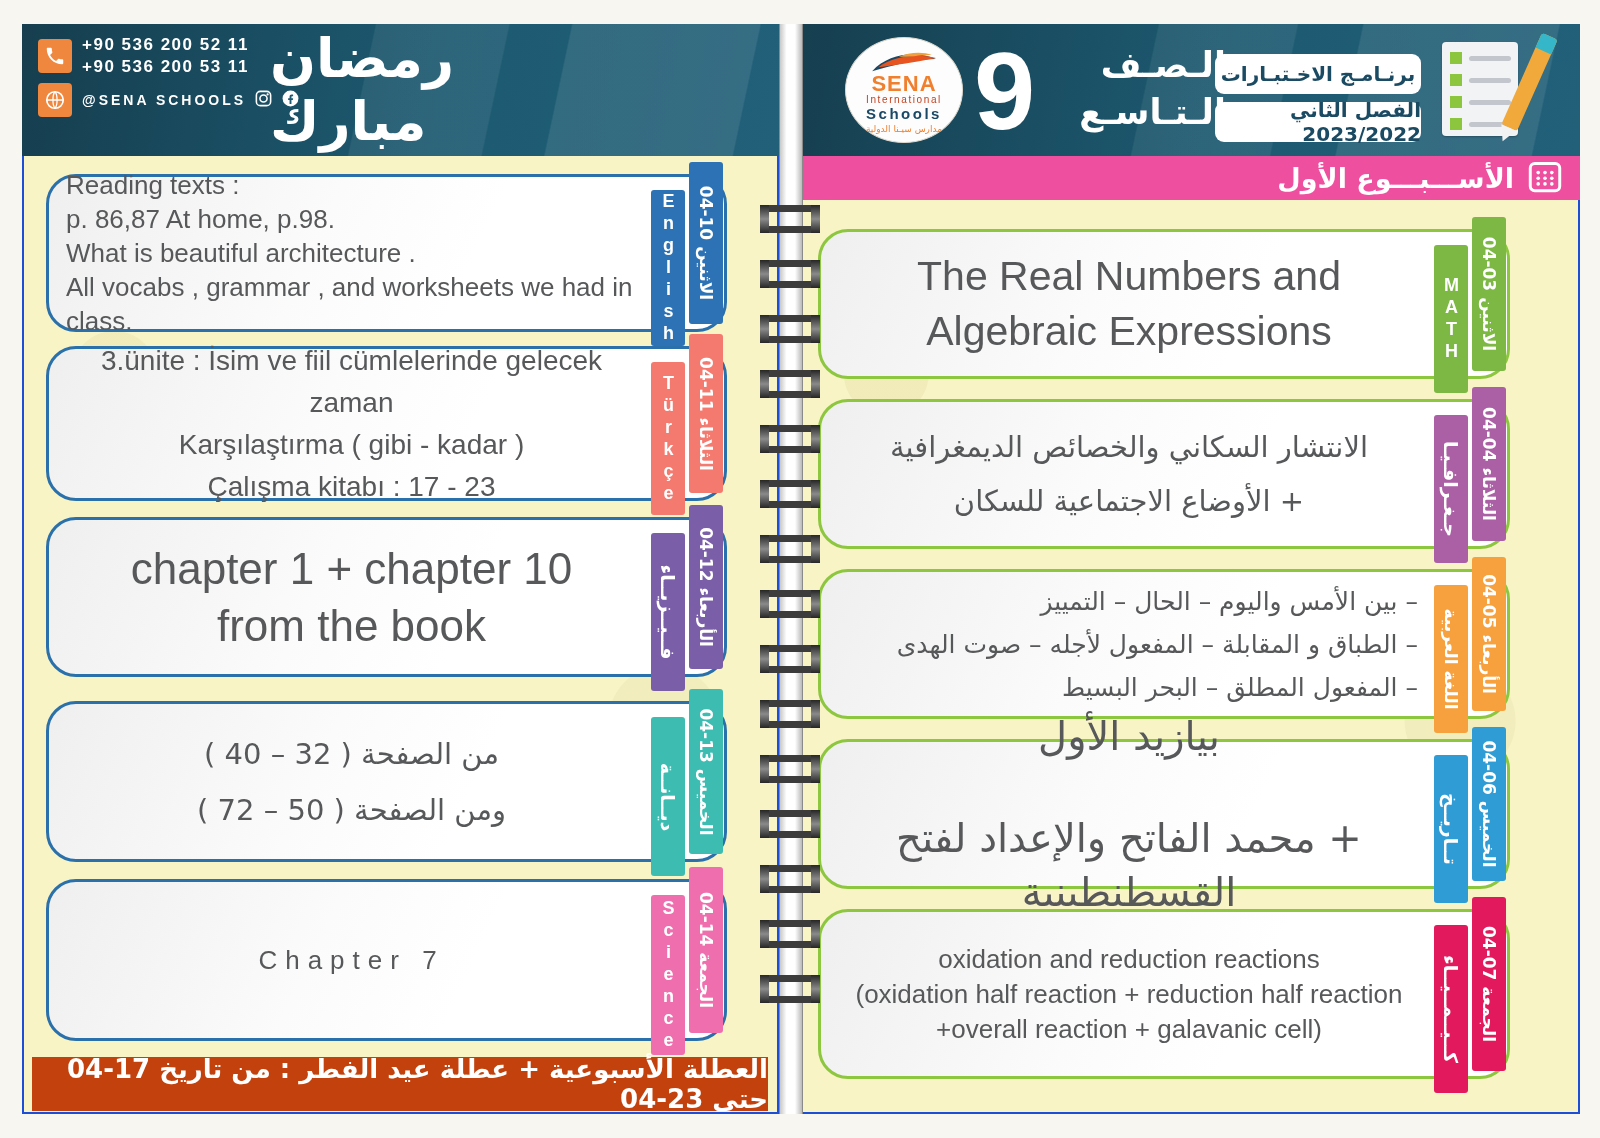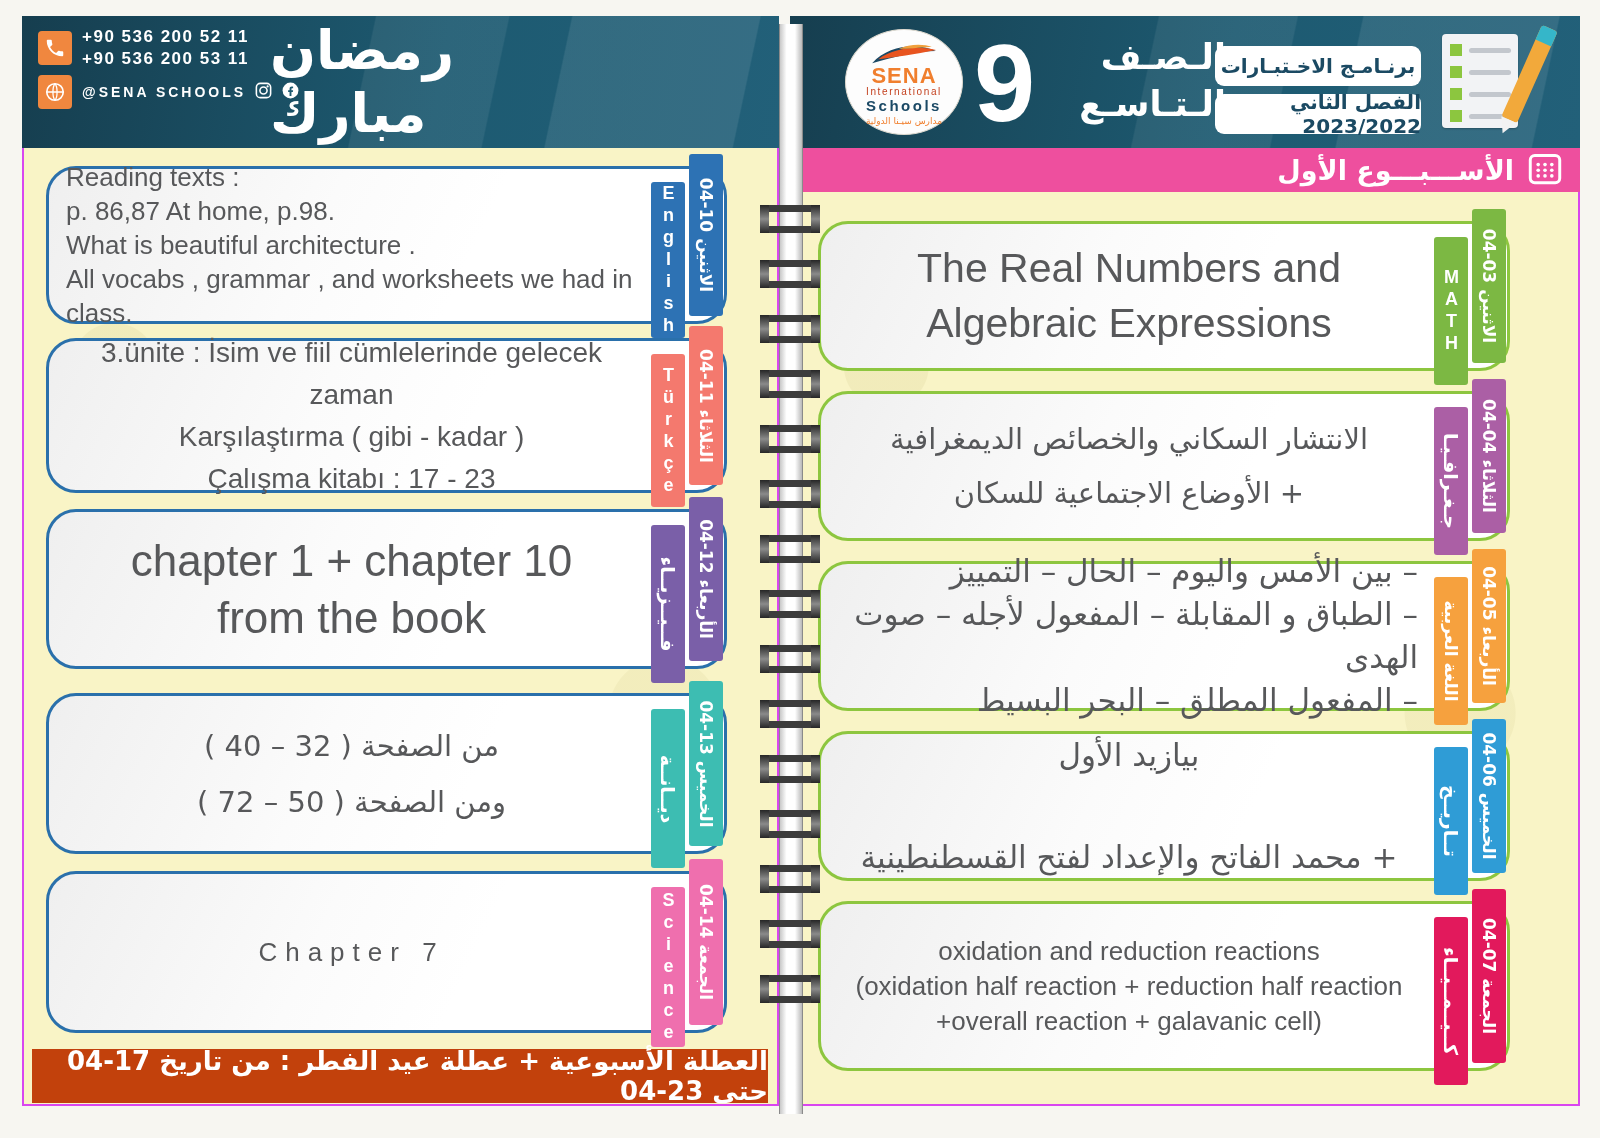--- a/index.html
+++ b/index.html
@@ -1,21 +1,21 @@
 <!DOCTYPE html>
 <html><head>
 <meta charset="utf-8">
 <style>
   html,body { margin:0; padding:0; background:#e9e7e0; }
   .stage { position:relative; width:1600px; height:1138px; background:#f7f6f1; overflow:hidden;
            font-family:"DejaVu Sans",sans-serif; }
 
   
-  .page { position:absolute; top:16px; height:1090px; background:#f9f4c6;
-          border:2px solid #d946ef; box-sizing:border-box; }
+  .page { position:absolute; top:24px; height:1090px; background:#f9f4c6;
+          border:2px solid #1d4ed8; box-sizing:border-box; }
   .page::before { content:''; position:absolute; inset:0; pointer-events:none;
      background:
        radial-gradient(circle at 12% 32%, rgba(185,175,105,.12) 0 42px, transparent 43px),
        radial-gradient(circle at 85% 64%, rgba(185,175,105,.10) 0 55px, transparent 56px),
        radial-gradient(circle at 38% 88%, rgba(185,175,105,.09) 0 38px, transparent 39px),
        radial-gradient(circle at 66% 22%, rgba(185,175,105,.08) 0 30px, transparent 31px); }
   .page-left  { left:22px;  width:757px; }
   .page-right { left:790px; width:790px; }
 
   
@@ -83,22 +83,22 @@
   .content { position:absolute; left:18px; right:88px; top:6px; bottom:6px; display:flex;
      flex-direction:column; justify-content:center; color:#57585a; }
 
   .c-en   { text-align:left;   font-family:"Liberation Sans",sans-serif; font-size:26px; line-height:34px; padding-left:2px; }
   .c-tr   { text-align:center; font-family:"Liberation Sans",sans-serif; font-size:28px; line-height:42px; }
   .c-phys { text-align:center; font-family:"Liberation Sans",sans-serif; font-size:44px; line-height:57px; }
   .c-din  { direction:rtl; text-align:center; font-size:29px; line-height:56px; }
   .c-sci  { text-align:center; font-family:"Liberation Sans",sans-serif; font-size:26px; letter-spacing:8px; }
   .c-math { text-align:center; font-family:"Liberation Sans",sans-serif; font-size:41px; line-height:55px; }
   .c-geo  { direction:rtl; text-align:center; font-size:29px; line-height:54px; }
-  .c-arab { direction:rtl; text-align:right; font-size:31px; line-height:43px; padding-right:4px; }
-  .c-hist { direction:rtl; text-align:center; font-size:31px; line-height:54px;gap:48px; }
+  .c-arab { direction:rtl; text-align:right; font-size:25px; line-height:43px; padding-right:4px; }
+  .c-hist { direction:rtl; text-align:center; font-size:40px; line-height:54px;gap:48px; }
   .c-chem { text-align:center; font-family:"Liberation Sans",sans-serif; font-size:26px; line-height:35px; }
 
   
   .tab { position:absolute; z-index:3; border-radius:3px; color:#fff; font-weight:bold; }
   .tab-sub  { right:42px; top:16px; bottom:-14px; width:34px; }
   .tab-date { right:4px;  top:-12px; bottom:8px;  width:34px; }
   .latin-wrap { position:absolute; inset:0; display:flex; align-items:center; justify-content:center; }
   .latin-wrap span { writing-mode:vertical-rl; text-orientation:upright; letter-spacing:2px; font-size:18px;
      font-family:"Liberation Sans",sans-serif; font-weight:bold; }
   .vtext { position:absolute; top:50%; left:50%; transform:translate(-50%,-50%) rotate(90deg);

